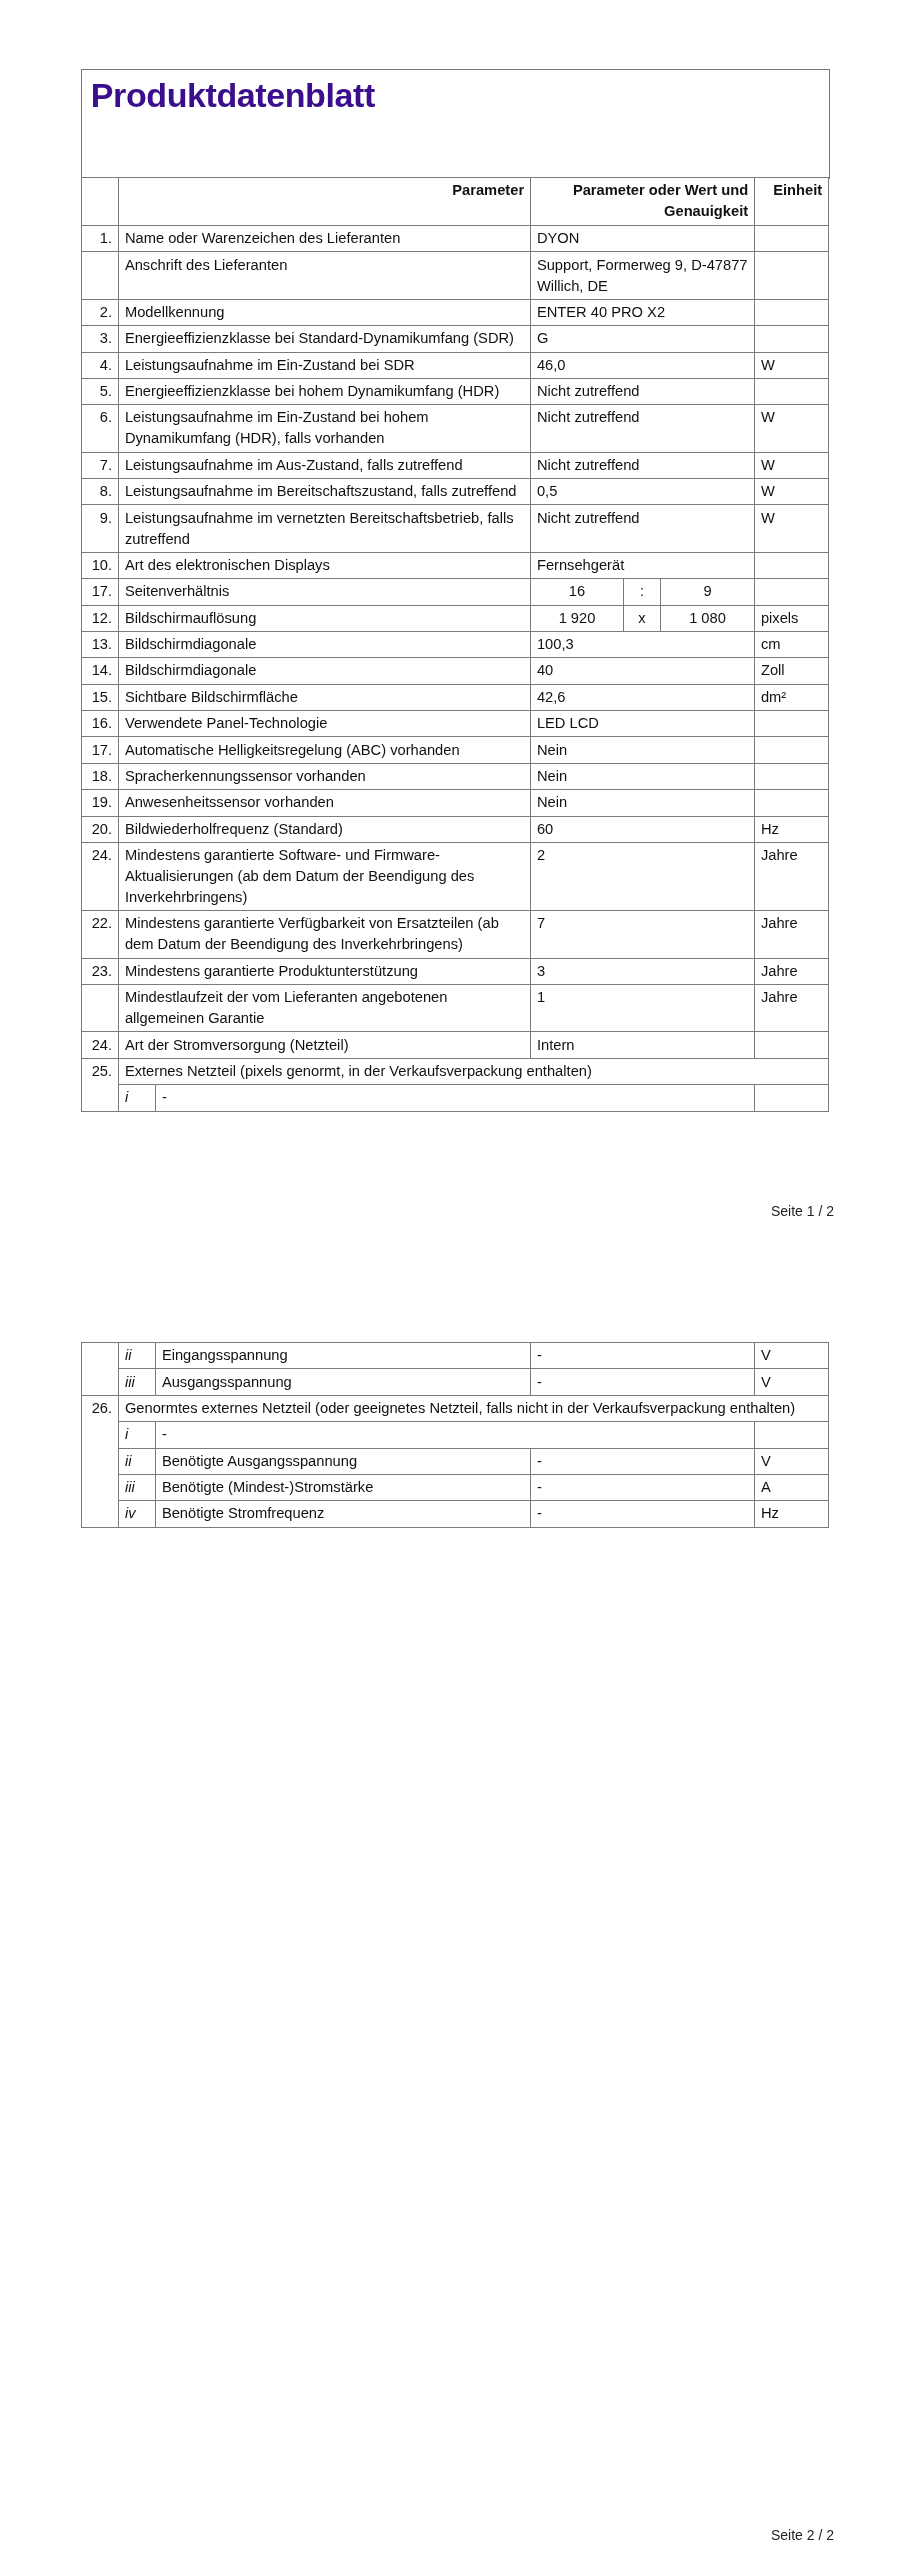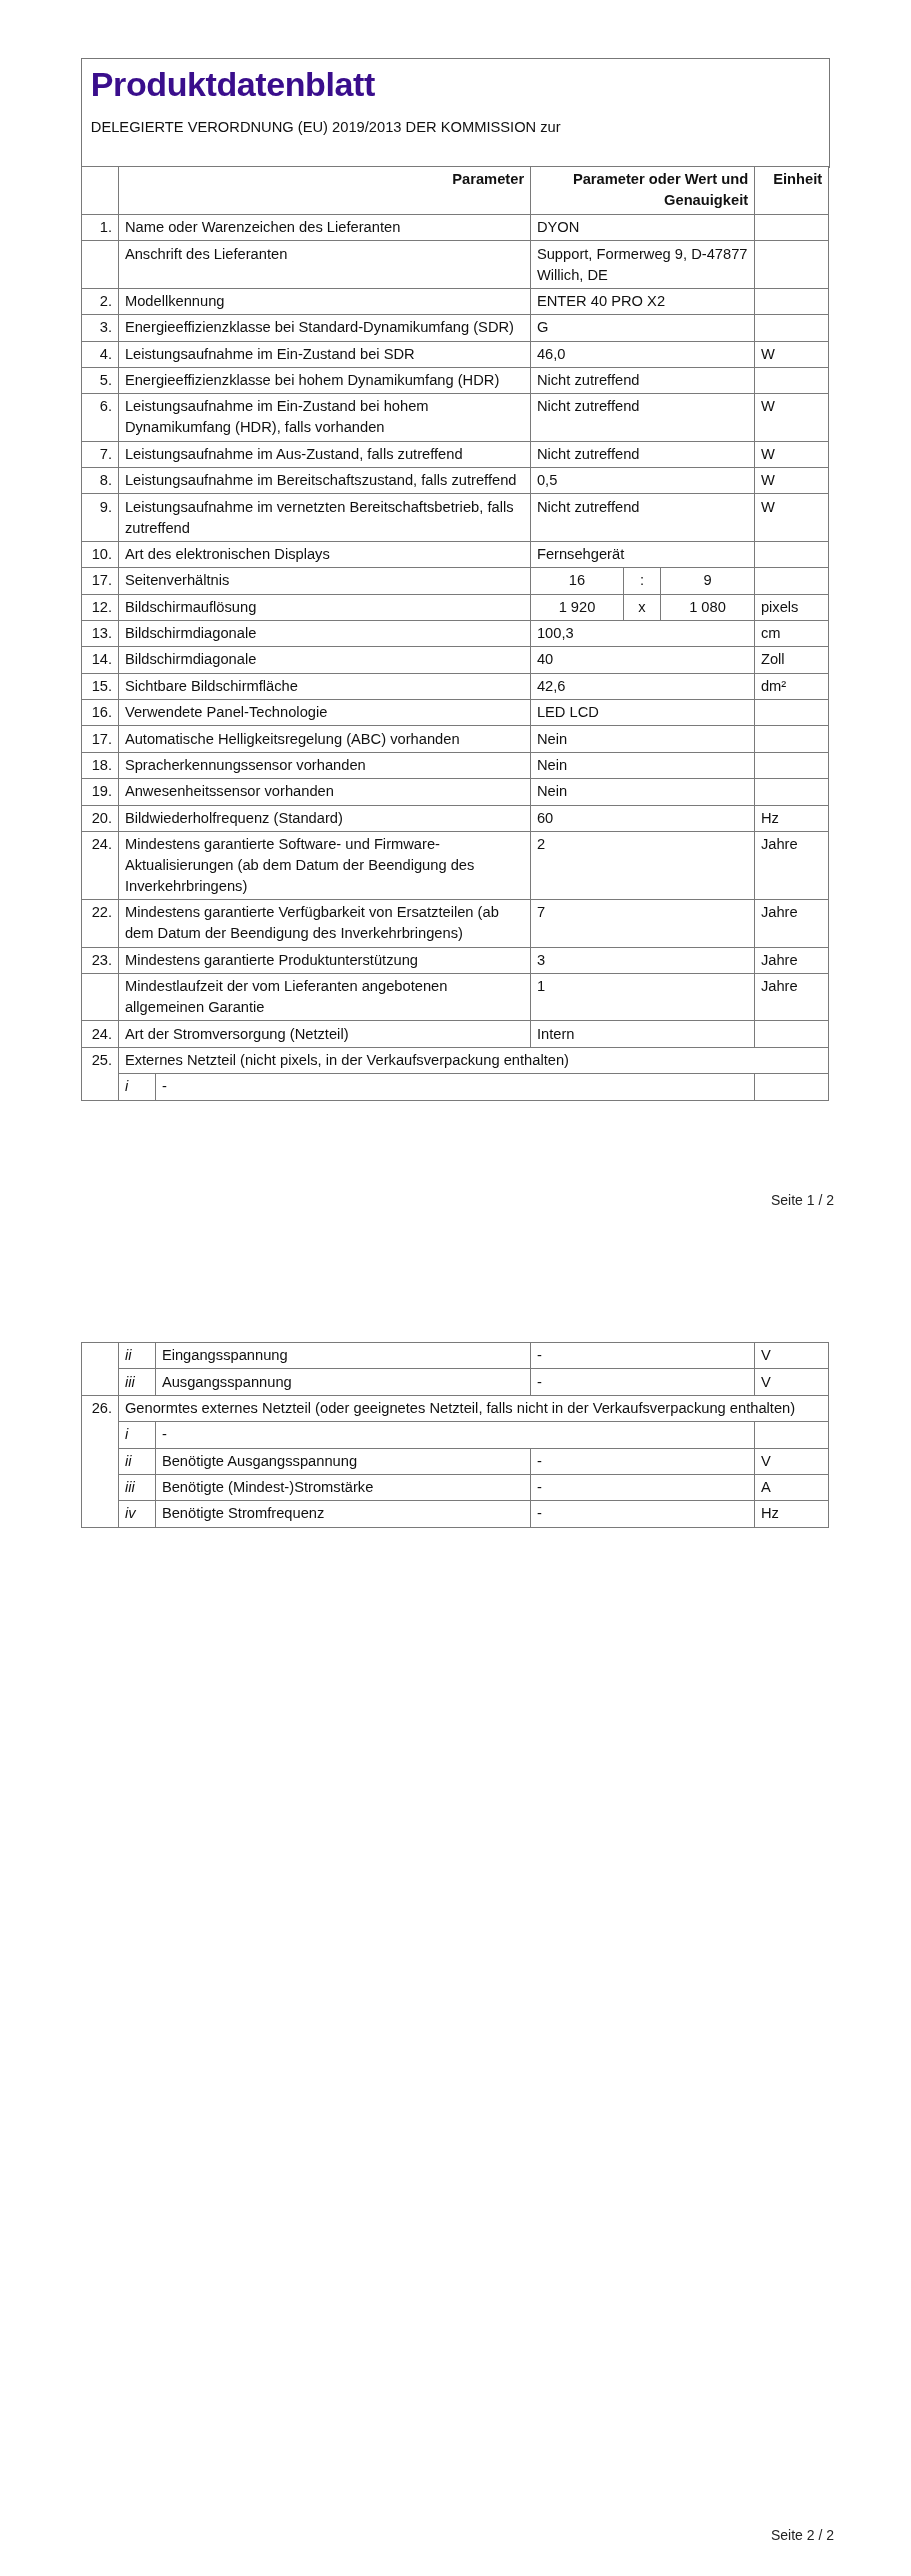--- a/index.html
+++ b/index.html
@@ -1,18 +1,18 @@
 <!DOCTYPE html>
 <html style="font-size:11.7px"><head>
 <meta charset="utf-8">
 <style>
   html, body { margin: 0; padding: 0; background: #ffffff; }
   body { width: 911px; height: 2576px; position: relative; font-family: "Liberation Sans", sans-serif; color: #111; }
   .page { position: absolute; left: 0; width: 911px; }
-  .page1 { top: 4px; height: 1288px; }
+  .page1 { top: 15px; height: 1288px; }
   .page2 { top: 1288px; height: 1288px; }
   .titlebox { position: absolute; left: 81px; top: 54px; width: 747px; height: 109px; border: 1.1px solid #777; border-bottom: none; box-sizing: content-box; }
   .title { position: absolute; left: 8.8px; top: 5.9px; font-size: 34px; font-weight: bold; color: #3a0e8c; letter-spacing: -0.4px; }
   .subtitle { position: absolute; left: 8.8px; top: 57px; font-size: 14.7px; line-height: 22px; color: #111; width: 727px; }
 
   table.grid { position: absolute; left: 81px; border-collapse: collapse; table-layout: fixed; font-size: 14.7px; }
   table.grid td { border: 1.1px solid #7a7a7a; vertical-align: top; padding: 2.2px 5.9px 2.2px 5.9px; line-height: 21px; }
   td.num { text-align: right; padding-right: 5.9px; }
   td.val-r { text-align: left; }
   td.val-c { text-align: center; }
@@ -21,21 +21,20 @@
 
   .footer { position: absolute; left: 771px; font-size: 14px; color: #222; }
 </style>
 </head>
 <body>
 
 <div class="page page1">
   <div class="titlebox">
     <div class="title">Produktdatenblatt</div>
     <div class="subtitle">
-      <div>DELEGIERTE VERORDNUNG (EU) 2019/2013 DER KOMMISSION zur</div>
     </div>
   </div>
 
   <table class="grid" style="top:162px; width:748px;">
     <colgroup>
       <col style="width:37px">
         <col style="width:37px">
         <col style="width:375px">
       <col style="width:93px">
         <col style="width:37px">
@@ -208,21 +207,21 @@
     </tr>
     <tr>
       <td class="num">24.</td>
       <td colspan="2">Art der Stromversorgung (Netzteil)</td>
       <td colspan="3">Intern</td>
       <td></td>
     </tr>
 
     <tr>
       <td class="num" rowspan="2">25.</td>
-      <td colspan="6">Externes Netzteil (nicht pixels, in der Verkaufsverpackung enthalten)</td>
+      <td colspan="6">Externes Netzteil (pixels genormt, in der Verkaufsverpackung enthalten)</td>
     </tr>
     <tr>
       <td class="roman">i</td>
       <td colspan="4">-</td>
       <td></td>
     </tr>
   </tbody>
     </table>
 
   <div class="footer" style="top:1188px;">Seite 1 / 2</div>

